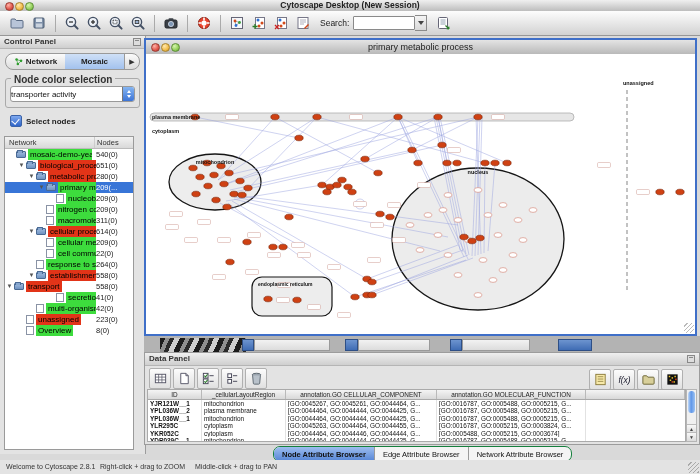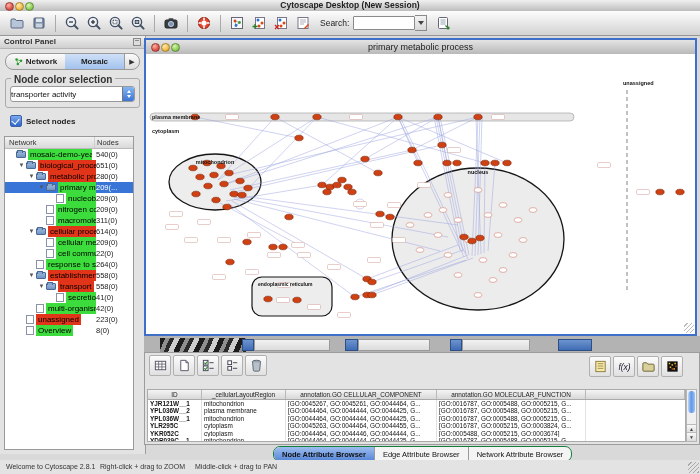--- a/index.html
+++ b/index.html
@@ -349,21 +349,21 @@
             <span class="fico"></span>
             <span class="tlabel green">response to stimulu</span>
             <span class="tcount">264(0)</span>
           </div>
           <div class="tree-row" style="padding-left: 22px;">
             <span class="tri">▼</span>
             <span class="fold"></span>
             <span class="tlabel red">establishment of lo</span>
             <span class="tcount">558(0)</span>
           </div>
-          <div class="tree-row" style="padding-left: 32px;">
+          <div class="tree-row" style="">
             <span class="tri">▼</span>
             <span class="fold"></span>
             <span class="tlabel red">transport</span>
             <span class="tcount">558(0)</span>
           </div>
           <div class="tree-row" style="padding-left: 42px;">
             <span class="tri"></span>
             <span class="fico"></span>
             <span class="tlabel green">secretion</span>
             <span class="tcount">41(0)</span>
@@ -570,20 +570,24 @@
     <div class="bgblue" style="left:98px;width:12px"></div>
     <div class="bgthumb" style="left:110px;width:76px"></div>
     <div class="bgblue" style="left:201px;width:13px"></div>
     <div class="bgthumb" style="left:214px;width:72px"></div>
     <div class="bgblue" style="left:306px;width:12px"></div>
     <div class="bgthumb" style="left:318px;width:68px"></div>
     <div class="bgblue" style="left:414px;width:34px"></div>
   </div>
 
   <div class="dpanel">
+    <div class="panel-hd">
+      <span>Data Panel</span>
+      <span class="float-ico"></span>
+    </div>
     <div class="dp-toolbar">
       <span id="dp-left-icons" style="display:flex">
           <span class="dbtn">
             <svg width="15" height="15" viewBox="0 0 16 16">
               <rect x="2.5" y="3.5" width="11" height="9" fill="#fff" stroke="#556"></rect>
               <path d="M2.5 6.5 H13.5 M2.5 9.5 H13.5 M6 3.5 V12.5 M9.5 3.5 V12.5" stroke="#556" stroke-width="0.8"></path>
             </svg>
           </span>
           <span class="dbtn">
             <svg width="15" height="15" viewBox="0 0 16 16">

